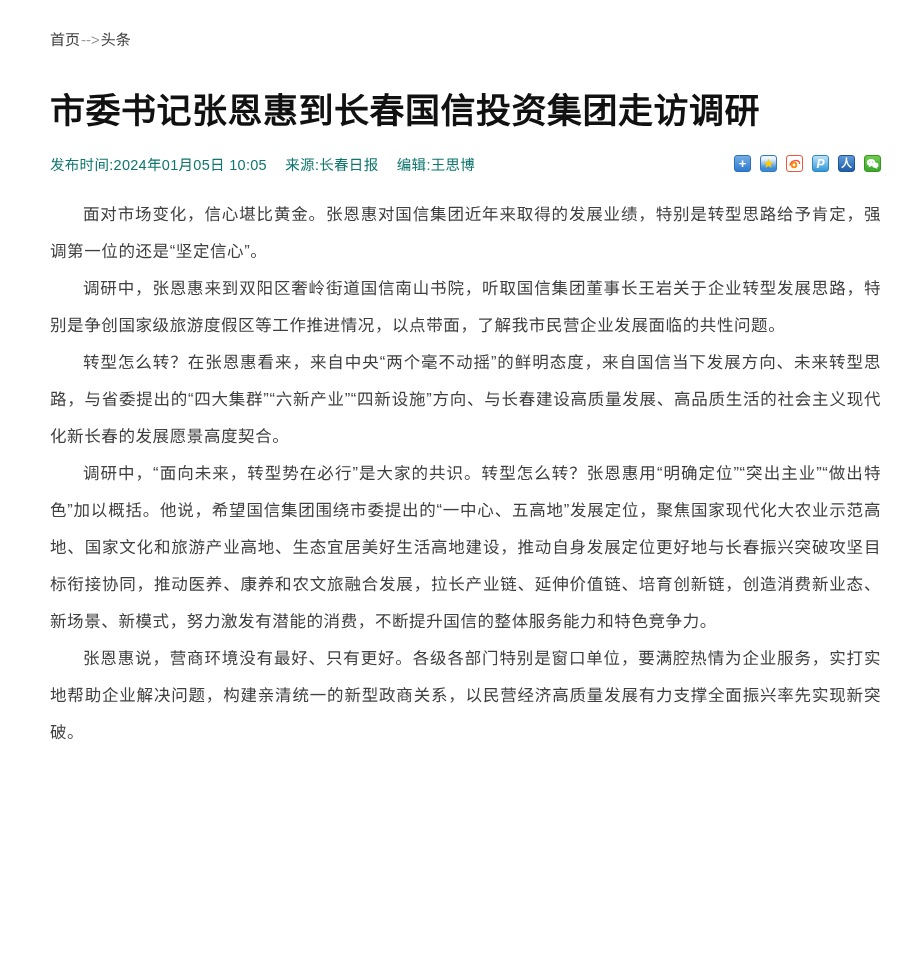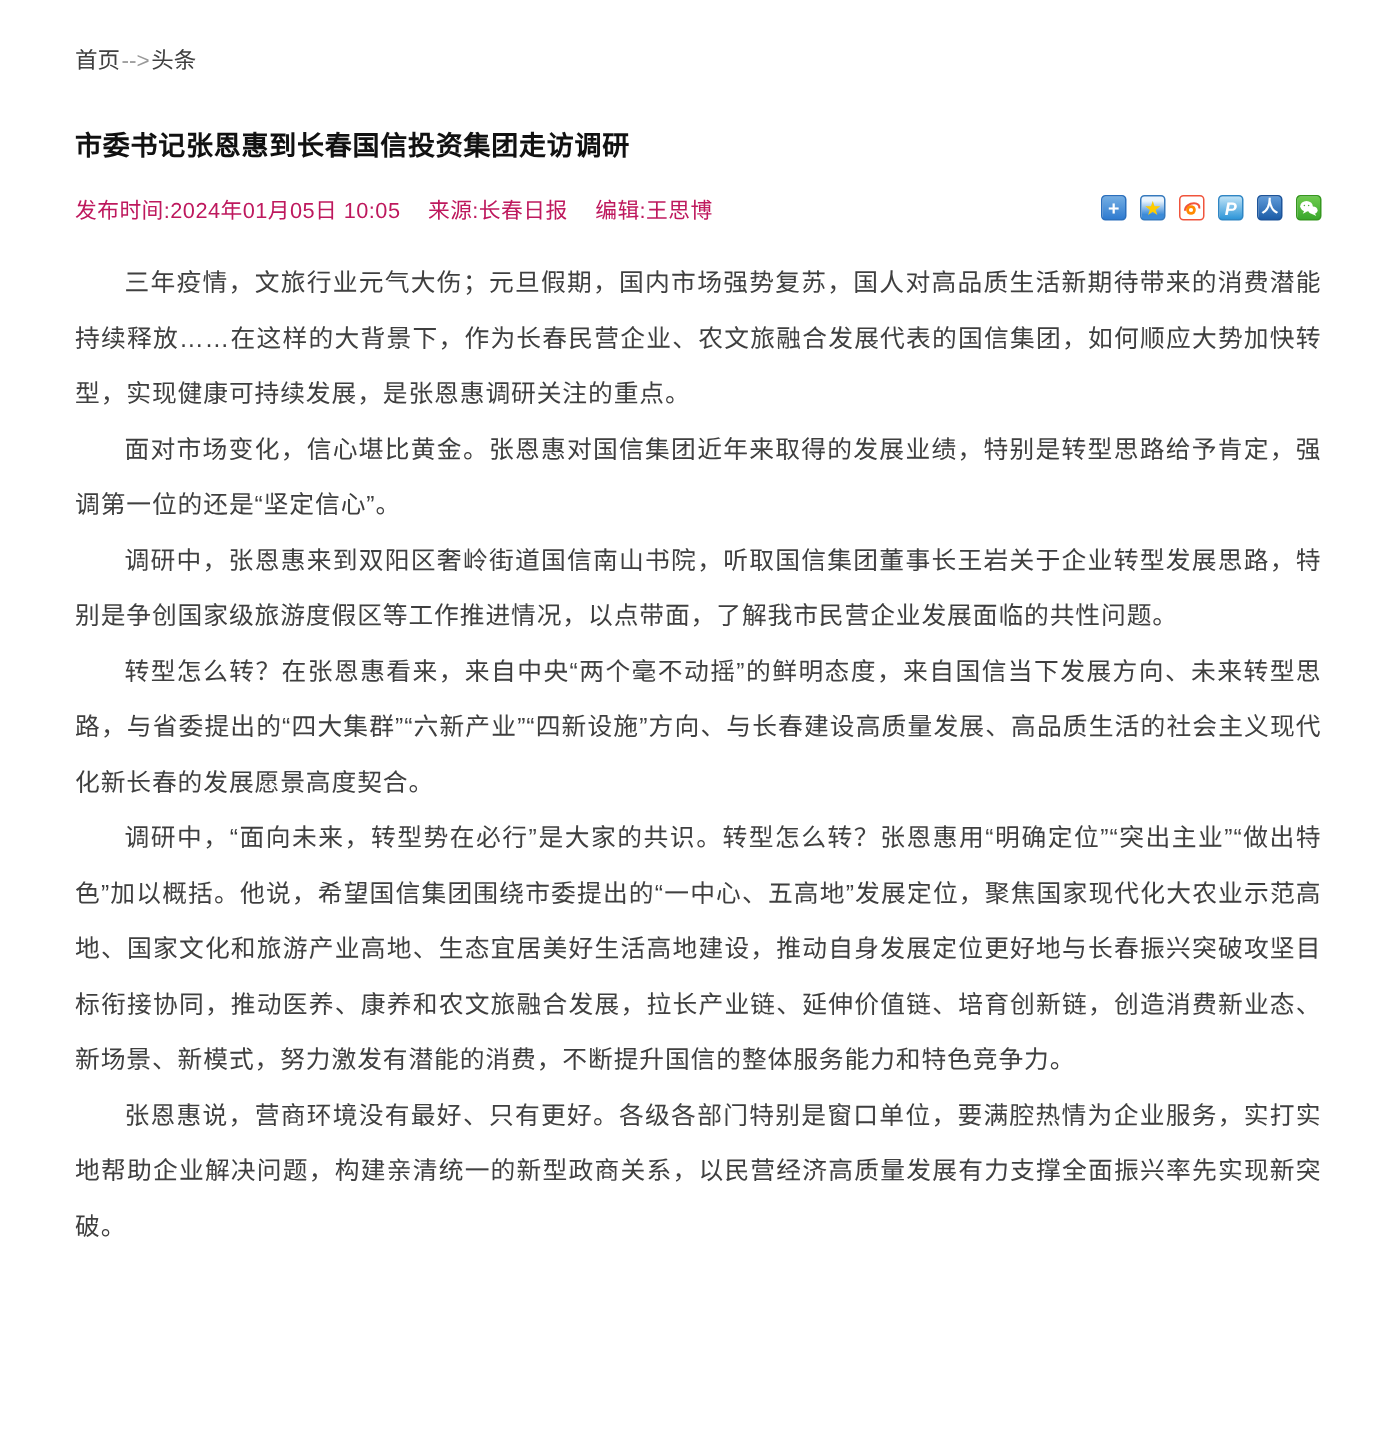--- a/index.html
+++ b/index.html
@@ -18,36 +18,36 @@
     padding: 28px 50px 0 50px;
     font-size: 15px;
     color: #404040;
   }
   .breadcrumb a { color: #404040; text-decoration: none; cursor: pointer; }
   .breadcrumb .sep { color: #999; margin: 0 1px; }
 
   
   .article-title {
     margin: 33px 50px 0 50px;
-    font-size: 18px;
+    font-size: 35px;
     font-weight: bold;
     color: #111;
     letter-spacing: 0.5px;
   }
 
   
   .meta-row {
     margin: 20px 38px 0 50px;
     display: flex;
     justify-content: space-between;
     align-items: center;
   }
   .meta {
     font-size: 14.5px;
-    color: #be185d;
+    color: #0f766e;
     letter-spacing: 0.3px;
   }
   .meta span { margin-right: 14px; }
   .meta span:last-child { margin-right: 0; }
 
   
   .share-bar { display: flex; align-items: center; gap: 9px; }
   .share-icon {
     width: 17px; height: 17px;
     border-radius: 3px;
@@ -133,21 +133,20 @@
           <ellipse cx="9.3" cy="7.2" rx="3.1" ry="2.6" fill="#ffffff"></ellipse>
           <path d="M10.5 9.2 L11.5 11 L8.8 9.7" fill="#ffffff"></path>
           <circle cx="3.6" cy="4" r="0.5" fill="#4db239"></circle>
           <circle cx="6.4" cy="4" r="0.5" fill="#4db239"></circle>
         </svg>
       </span>
     </div>
   </div>
 
   <div class="article-body">
-    <p>三年疫情，文旅行业元气大伤；元旦假期，国内市场强势复苏，国人对高品质生活新期待带来的消费潜能持续释放……在这样的大背景下，作为长春民营企业、农文旅融合发展代表的国信集团，如何顺应大势加快转型，实现健康可持续发展，是张恩惠调研关注的重点。</p>
     <p>面对市场变化，信心堪比黄金。张恩惠对国信集团近年来取得的发展业绩，特别是转型思路给予肯定，强调第一位的还是“坚定信心”。</p>
     <p>调研中，张恩惠来到双阳区奢岭街道国信南山书院，听取国信集团董事长王岩关于企业转型发展思路，特别是争创国家级旅游度假区等工作推进情况，以点带面，了解我市民营企业发展面临的共性问题。</p>
     <p>转型怎么转？在张恩惠看来，来自中央“两个毫不动摇”的鲜明态度，来自国信当下发展方向、未来转型思路，与省委提出的“四大集群”“六新产业”“四新设施”方向、与长春建设高质量发展、高品质生活的社会主义现代化新长春的发展愿景高度契合。</p>
     <p>调研中，“面向未来，转型势在必行”是大家的共识。转型怎么转？张恩惠用“明确定位”“突出主业”“做出特色”加以概括。他说，希望国信集团围绕市委提出的“一中心、五高地”发展定位，聚焦国家现代化大农业示范高地、国家文化和旅游产业高地、生态宜居美好生活高地建设，推动自身发展定位更好地与长春振兴突破攻坚目标衔接协同，推动医养、康养和农文旅融合发展，拉长产业链、延伸价值链、培育创新链，创造消费新业态、新场景、新模式，努力激发有潜能的消费，不断提升国信的整体服务能力和特色竞争力。</p>
     <p>张恩惠说，营商环境没有最好、只有更好。各级各部门特别是窗口单位，要满腔热情为企业服务，实打实地帮助企业解决问题，构建亲清统一的新型政商关系，以民营经济高质量发展有力支撑全面振兴率先实现新突破。</p>
 
   </div>
 
 </div>
 

